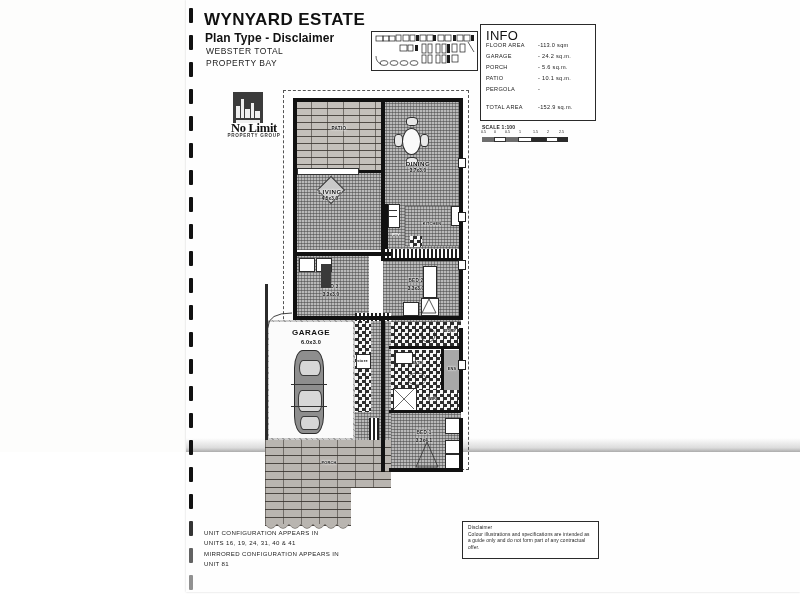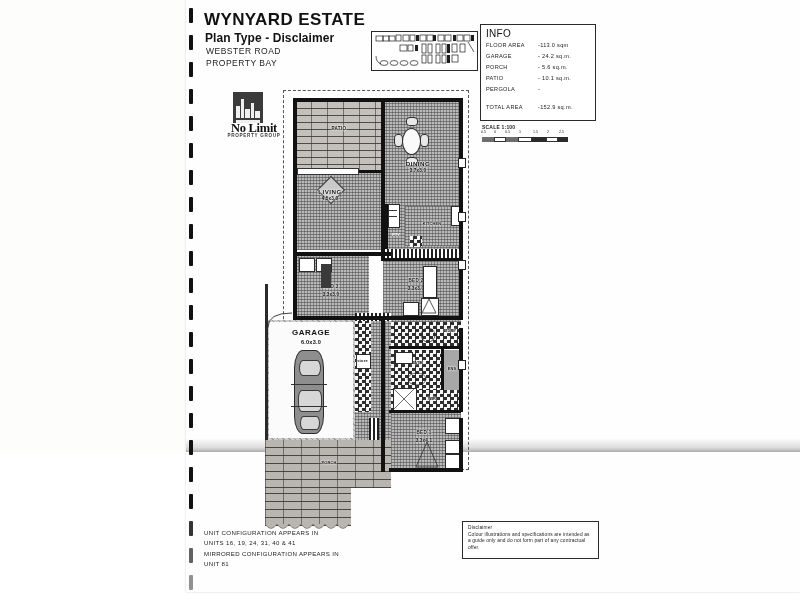--- a/index.html
+++ b/index.html
@@ -64,21 +64,21 @@
   .estate-thumb{
     position:absolute;left:371px;top:31px;width:105px;height:38px;
     border:1px solid #2a2a2a;background:#fff;overflow:hidden;
   }
 
   
   .infobox{
     position:absolute;left:480px;top:24px;width:114px;height:95px;
     border:1px solid #2a2a2a;background:#fff;
   }
-  .infobox .hd{position:absolute;left:5px;top:3px;font-size:10px;color:#111;letter-spacing:.3px;}
+  .infobox .hd{position:absolute;left:5px;top:3px;font-size:13px;color:#111;letter-spacing:.3px;}
   .irow{position:absolute;left:5px;width:104px;height:11px;font-size:5.6px;color:#1c1c1c;letter-spacing:.3px;}
   .irow .k{position:absolute;left:0;top:0;}
   .irow .v{position:absolute;left:52px;top:0;}
   .scale-label{position:absolute;left:482px;top:124px;font-size:5px;font-weight:bold;color:#1c1c1c;letter-spacing:.2px;}
   .scalebar{position:absolute;left:482px;top:137px;width:86px;height:5px;}
   .scalebar i{position:absolute;top:0;height:5px;display:block;}
   .scaleticks{position:absolute;left:481px;top:130px;width:92px;height:6px;}
   .scaleticks span{position:absolute;top:0;font-size:3.6px;color:#222;}
 
   
@@ -197,21 +197,21 @@
       <i style="top: 440px;"></i>
       <i style="top: 467px;"></i>
       <i style="top: 494px;"></i>
       <i style="top: 521px; opacity: 0.85;"></i>
       <i style="top: 548px; opacity: 0.66;"></i>
       <i style="top: 575px; opacity: 0.46;"></i>
     </div>
 
   <div class="title">WYNYARD ESTATE</div>
   <div class="subtitle">Plan Type - Disclaimer</div>
-  <div class="addr1">WEBSTER ROAD</div>
+  <div class="addr1">WEBSTER TOTAL</div>
   <div class="addr2">PROPERTY BAY</div>
 
   <div class="logo">
     <div class="logo-mark">
       <i class="b" style="left:3px;width:4px;height:12px;"></i>
       <i class="b" style="left:8px;width:3px;height:19px;"></i>
       <i class="b" style="left:12px;width:5px;height:9px;"></i>
       <i class="b" style="left:18px;width:3px;height:15px;"></i>
       <i class="b" style="left:22px;width:5px;height:7px;"></i>
       <i class="b" style="left:3px;bottom:0;width:24px;height:3px;"></i>

